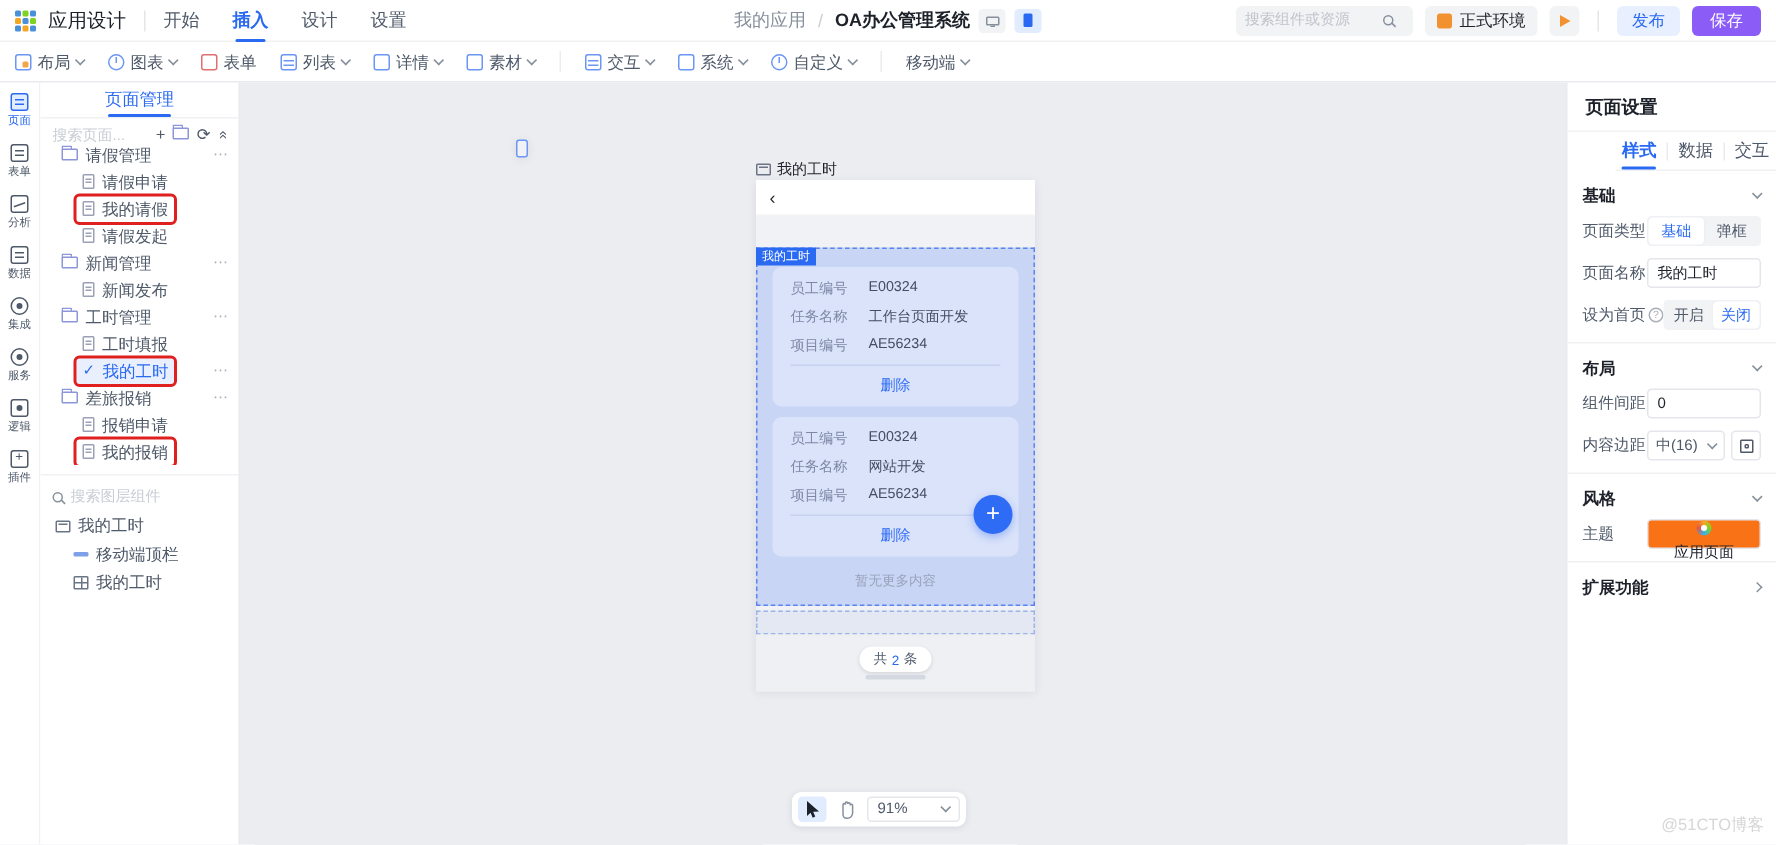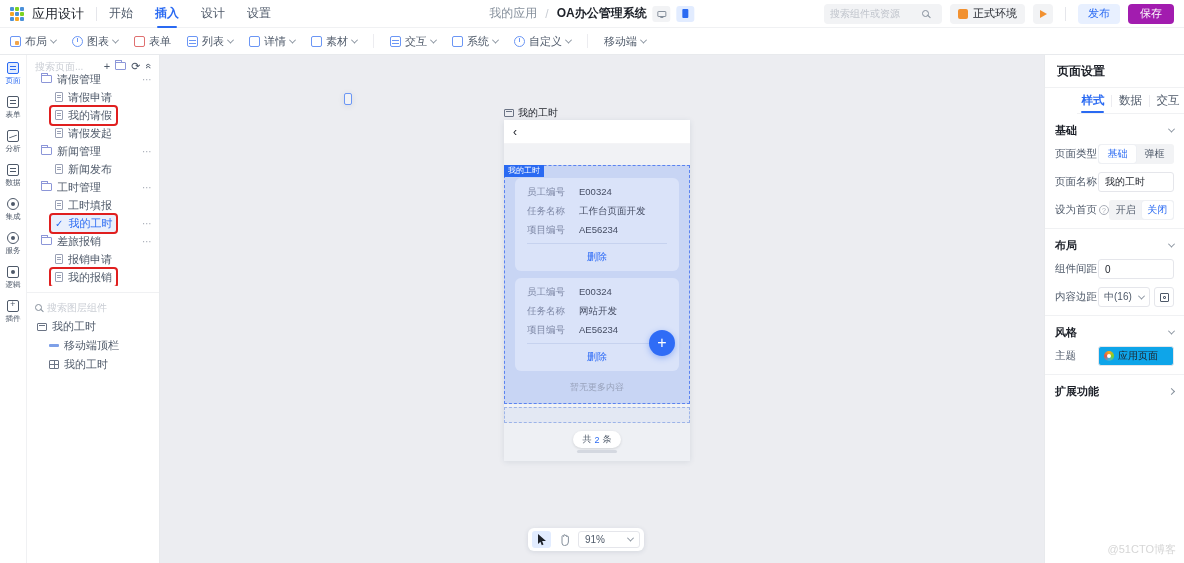--- a/index.html
+++ b/index.html
@@ -32,21 +32,21 @@
   .tb-search input{border:none;background:transparent;outline:none;font-size:10px;color:#4e5969;width:92px;font-family:inherit;}
   .tb-search input::placeholder{color:#c0c4cc;}
   .mag{width:7px;height:7px;border:1px solid #86909c;border-radius:50%;position:relative;flex:none;}
   .mag::after{content:"";position:absolute;width:4px;height:1px;background:#86909c;transform:rotate(45deg);right:-3px;bottom:-1px;}
   .env-pill{display:flex;align-items:center;gap:5px;background:#f2f3f5;border-radius:4px;height:20px;padding:0 8px;cursor:pointer;}
   .env-ico{width:10px;height:10px;border-radius:2px;background:#f29130;}
   .env-txt{font-size:11px;color:#1d2129;}
   .play-btn{width:20px;height:20px;border-radius:4px;background:#f2f3f5;display:flex;align-items:center;justify-content:center;cursor:pointer;}
   .play-tri{width:0;height:0;border-left:7px solid #f29130;border-top:4px solid transparent;border-bottom:4px solid transparent;margin-left:1px;}
   .btn-publish{height:20px;padding:0 10px;border-radius:4px;background:#e8f0ff;color:#2a6af2;font-size:11px;display:flex;align-items:center;cursor:pointer;}
-  .btn-save{height:20px;padding:0 12px;border-radius:4px;background:#a21caf;color:#fff;font-size:11px;display:flex;align-items:center;cursor:pointer;}
+  .btn-save{height:20px;padding:0 12px;border-radius:4px;background:#8b5cf6;color:#fff;font-size:11px;display:flex;align-items:center;cursor:pointer;}
 
   
   .toolbar{height:27px;background:#fff;border-bottom:1px solid #e8eaed;display:flex;align-items:center;padding:0 10px;gap:16px;position:relative;z-index:4;}
   .tool-item{display:flex;align-items:center;gap:4px;font-size:11px;color:#4e5969;cursor:pointer;}
   .ti{width:11px;height:11px;border:1px solid #6b96f5;border-radius:2px;position:relative;flex:none;}
   .ti.orange::before{content:"";position:absolute;right:1px;bottom:1px;width:4px;height:4px;background:#f2a54a;border-radius:1px;}
   .ti.red{border-color:#e07070;}
   .ti.pie{border-radius:50%;}
   .ti.pie::after{content:"";position:absolute;left:4px;top:1px;width:1px;height:4px;background:#6b96f5;}
   .ti.grid::after{content:"";position:absolute;left:1px;right:1px;top:3px;height:1px;background:#6b96f5;box-shadow:0 3px 0 #6b96f5;}
@@ -153,21 +153,21 @@
   .info-ic{width:10px;height:10px;border:1px solid #a9aeb8;border-radius:50%;color:#a9aeb8;font-size:7px;display:inline-flex;align-items:center;justify-content:center;line-height:1;}
   .seg{width:76px;background:#f2f3f5;border-radius:3px;display:flex;padding:1px;height:20px;}
   .seg-opt{flex:1;display:flex;align-items:center;justify-content:center;font-size:10px;color:#4e5969;border-radius:3px;cursor:pointer;}
   .seg-opt.active{background:#fff;color:#2a6af2;box-shadow:0 0 0 1px #eef0f4;}
   .set-input{width:76px;height:20px;border:1px solid #e5e6eb;border-radius:3px;padding:0 6px;font-size:10px;color:#1d2129;outline:none;font-family:inherit;background:#fff;}
   .pad-group{display:flex;align-items:center;gap:4px;}
   .mini-select{width:52px;height:20px;border:1px solid #e5e6eb;border-radius:3px;display:flex;align-items:center;justify-content:space-between;padding:0 5px;font-size:10px;color:#4e5969;cursor:pointer;background:#fff;}
   .sq-btn{width:20px;height:20px;border:1px solid #e5e6eb;border-radius:3px;display:flex;align-items:center;justify-content:center;cursor:pointer;background:#fff;}
   .pad-ic{width:9px;height:9px;border:1px solid #4e5969;border-radius:1px;position:relative;}
   .pad-ic::after{content:"";position:absolute;inset:2px;border:1px solid #4e5969;border-radius:1px;}
-  .theme-btn{width:76px;height:20px;border:1px solid #e5e6eb;border-radius:3px;display:flex;align-items:center;gap:4px;padding:0 5px;font-size:10px;color:#1d2129;cursor:pointer;background:#0ea5e9;}
+  .theme-btn{width:76px;height:20px;border:1px solid #e5e6eb;border-radius:3px;display:flex;align-items:center;gap:4px;padding:0 5px;font-size:10px;color:#1d2129;cursor:pointer;background:#f97316;flex-direction:column;}
   .palette{width:10px;height:10px;border-radius:50%;background:conic-gradient(#f5a623,#7ed321,#36b2e8,#e0564a,#f5a623);position:relative;flex:none;}
   .palette::after{content:"";position:absolute;inset:3px;background:#fff;border-radius:50%;}
   .chev-r{width:5px;height:5px;border-right:1px solid #86909c;border-bottom:1px solid #86909c;transform:rotate(-45deg);display:inline-block;}
 </style>
 </head>
 <body>
 
 <div class="app">
 
   <header class="topbar">
@@ -306,20 +306,23 @@
           <i class="ri dot"></i>
           <span class="lbl">逻辑</span>
         </div>
       <div class="rail-item">
           <i class="ri plus"></i>
           <span class="lbl">插件</span>
         </div>
     </aside>
 
     <aside class="pages">
+      <div class="pages-header">
+        <span class="pages-tab">页面管理</span>
+      </div>
       <div class="pages-search">
         <input placeholder="搜索页面..." style="">
         <span class="ps-icons">
           <span class="ps-ic">+</span>
           <span class="ps-ic"><span class="ico-folder"></span></span>
           <span class="ps-ic">⟳</span>
           <span class="ps-ic collapse-ic">«</span>
         </span>
       </div>
       <div class="tree" style="margin-top:-7px;">

